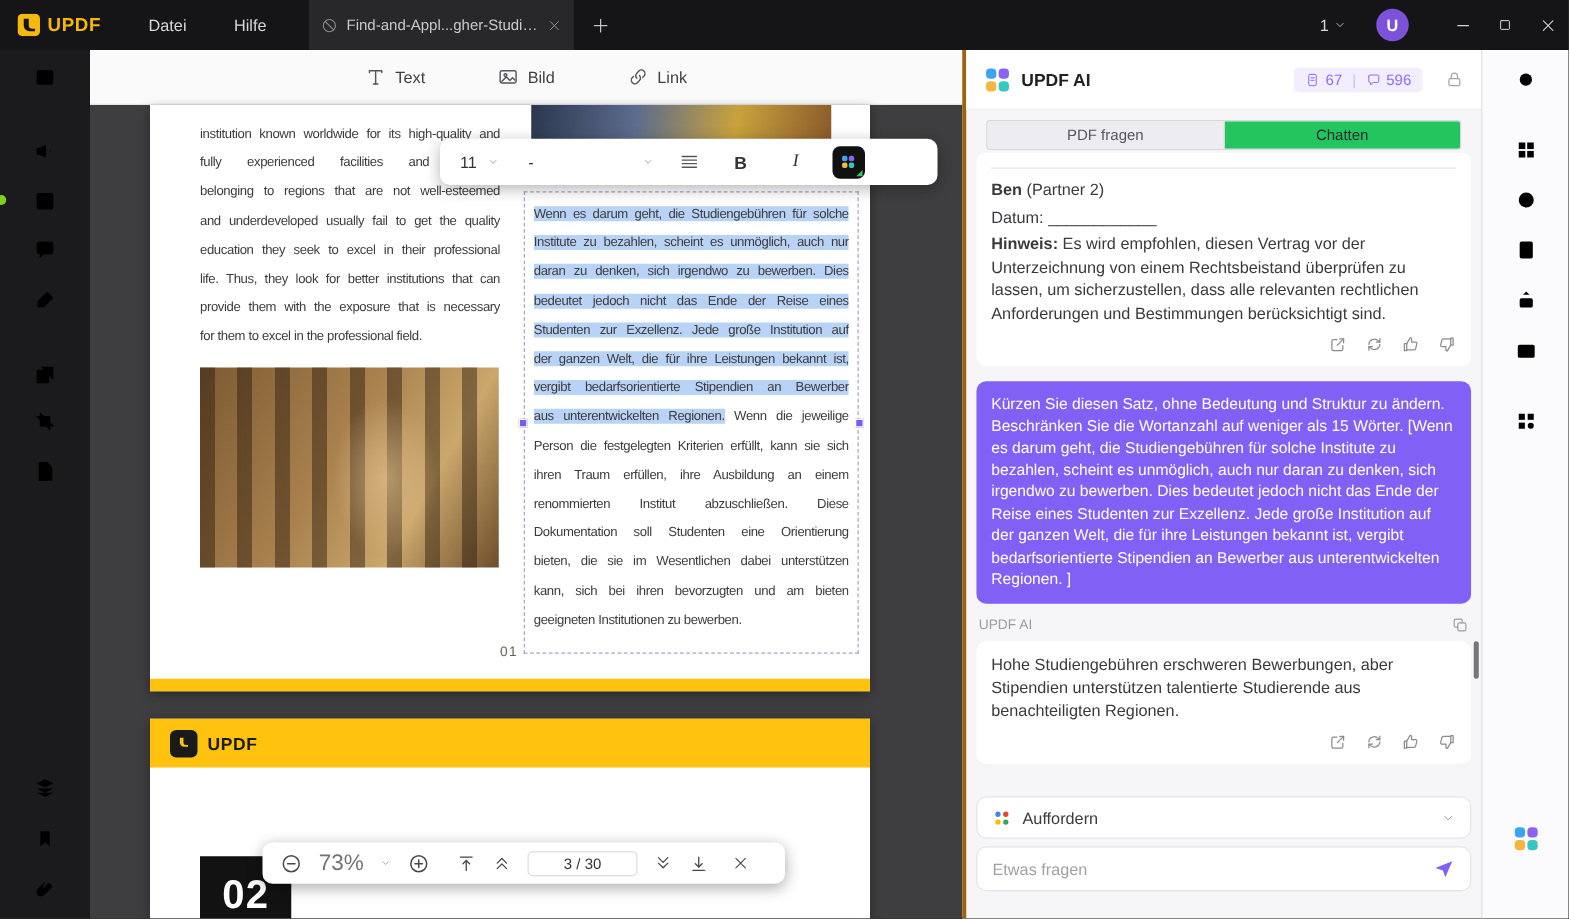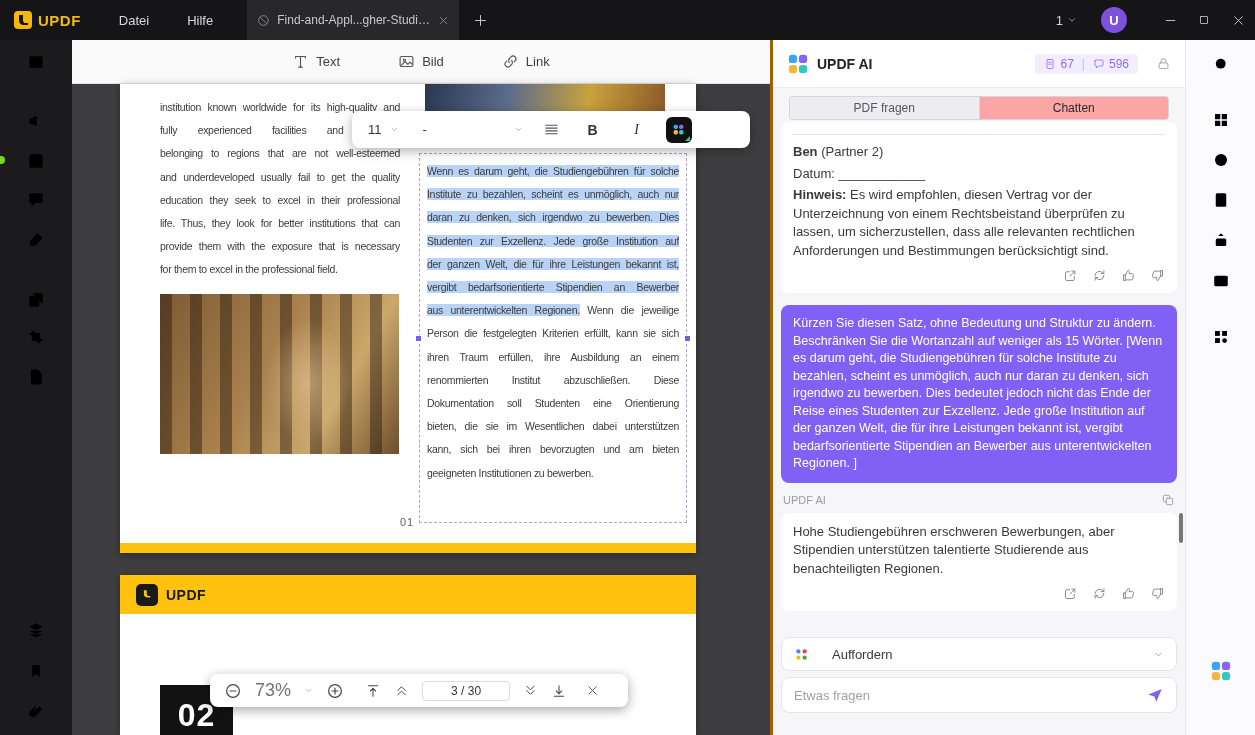--- a/index.html
+++ b/index.html
@@ -87,35 +87,35 @@
   .ai-panel { left:770px; top:40px; width:415px; height:695px; background:#F6F6F9; border-left:3px solid #a16207; }
   .ai-header { position:absolute; left:0; top:0; width:100%; height:48px; background:#fff; border-bottom:1px solid #ECECEF; display:flex; align-items:center; padding:0 14px; gap:8px; }
   .ai-title { font-size:14px; font-weight:bold; color:#222; }
   .quota { margin-left:auto; display:flex; align-items:center; gap:8px; background:#F2EDFF; color:#8F6BF8; border-radius:4px; padding:3px 9px; font-size:12px; }
   .quota .grp { display:flex; align-items:center; gap:4px; }
   .quota .sep { color:#CBBDF7; }
   .lock { margin-left:10px; color:#A5A5AC; }
   .ai-tabs { position:absolute; left:16px; right:16px; top:56px; height:24px; display:flex; border:1px solid #D6D6DD; border-radius:3px; overflow:hidden; font-size:12px; }
   .ai-tab { flex:1; display:flex; align-items:center; justify-content:center; }
   .ai-tab.inactive { background:#EDEDF1; color:#55555C; border-right:1px solid #D6D6DD; }
-  .ai-tab.active { background:#fca5a5; color:#2B2B30; }
+  .ai-tab.active { background:#22c55e; color:#2B2B30; }
 
   .chat { position:absolute; left:8px; right:8px; top:82px; bottom:106px; overflow:hidden; }
   .card { background:#fff; border-radius:8px; padding:10px 12px; font-size:13px; line-height:18.5px; color:#3A3A3E; }
   .card-divider { border-top:1px solid #E3E3E8; margin:2px 0 8px; }
   .msg-p { margin-bottom:3px; }
   .msg-p b { font-weight:bold; }
   .action-row { display:flex; justify-content:flex-end; gap:14px; margin-top:8px; color:#8B8B94; }
   .bubble { margin-top:12px; background:#8161F5; border-radius:8px; padding:10px 12px; color:#fff; font-size:12.5px; line-height:17.5px; }
   .ai-label-row { display:flex; align-items:center; margin:10px 2px 6px; }
   .ai-label { font-size:11px; color:#9B9BA3; }
   .copy-btn { margin-left:auto; color:#9B9BA3; }
   .chat-scrollbar { position:absolute; right:2px; top:473px; width:4px; height:30px; background:#4A4A4F; border-radius:2px; opacity:.75; }
 
-  .prompt-bar { position:absolute; left:8px; right:8px; top:597px; height:34px; background:#fff; border:1px solid #E4E4EA; border-radius:8px; display:flex; align-items:center; padding:0 12px; gap:23px; }
+  .prompt-bar { position:absolute; left:8px; right:8px; top:597px; height:34px; background:#fff; border:1px solid #E4E4EA; border-radius:8px; display:flex; align-items:center; padding:0 12px; gap:9px; }
   .prompt-label { font-size:13px; color:#3A3A3E; }
   .prompt-chevron { margin-left:auto; color:#8B8B94; }
   .ask-bar { position:absolute; left:8px; right:8px; top:637px; height:36px; background:#fff; border:1px solid #E4E4EA; border-radius:8px; display:flex; align-items:center; padding:0 12px; }
   .ask-input { flex:1; border:none; outline:none; font-size:13px; color:#3A3A3E; font-family:"Liberation Sans", sans-serif; background:transparent; }
   .ask-input::placeholder { color:#A0A0A8; }
   .send-btn { color:#8161F5; }
 
   
   .right-sidebar { left:1185px; top:40px; width:70px; height:695px; background:#FBFBFD; border-left:1px solid #E7E7EA; }
   .rs-item { position:absolute; left:17px; width:36px; height:36px; display:flex; align-items:center; justify-content:center; color:#5B5B62; border-radius:6px; }
@@ -299,20 +299,21 @@
           <div class="pline">provide them with the exposure that is necessary</div>
           <div class="pline">for them to excel in the professional field.</div>
         </div>
       <div class="lib-image"></div>
       <div class="sel-box">
         <div class="rcol doc-text">
 
         <div class="pline"><span class="hl">Wenn es darum geht, die Studiengebühren für solche</span><span></span></div>
             <div class="pline"><span class="hl">Institute zu bezahlen, scheint es unmöglich, auch nur</span><span></span></div>
             <div class="pline"><span class="hl">daran zu denken, sich irgendwo zu bewerben. Dies</span><span></span></div>
+            <div class="pline"><span class="hl">bedeutet jedoch nicht das Ende der Reise eines</span><span></span></div>
             <div class="pline"><span class="hl">Studenten zur Exzellenz. Jede große Institution auf</span><span></span></div>
             <div class="pline"><span class="hl">der ganzen Welt, die für ihre Leistungen bekannt ist,</span><span></span></div>
             <div class="pline"><span class="hl">vergibt bedarfsorientierte Stipendien an Bewerber</span><span></span></div>
             <div class="pline"><span class="hl">aus unterentwickelten Regionen.</span><span> Wenn die jeweilige</span></div>
             <div class="pline"><span class="hl"></span><span>Person die festgelegten Kriterien erfüllt, kann sie sich</span></div>
             <div class="pline"><span class="hl"></span><span>ihren Traum erfüllen, ihre Ausbildung an einem</span></div>
             <div class="pline"><span class="hl"></span><span>renommierten Institut abzuschließen. Diese</span></div>
             <div class="pline"><span class="hl"></span><span>Dokumentation soll Studenten eine Orientierung</span></div>
             <div class="pline"><span class="hl"></span><span>bieten, die sie im Wesentlichen dabei unterstützen</span></div>
             <div class="pline"><span class="hl"></span><span>kann, sich bei ihren bevorzugten und am bieten</span></div>

